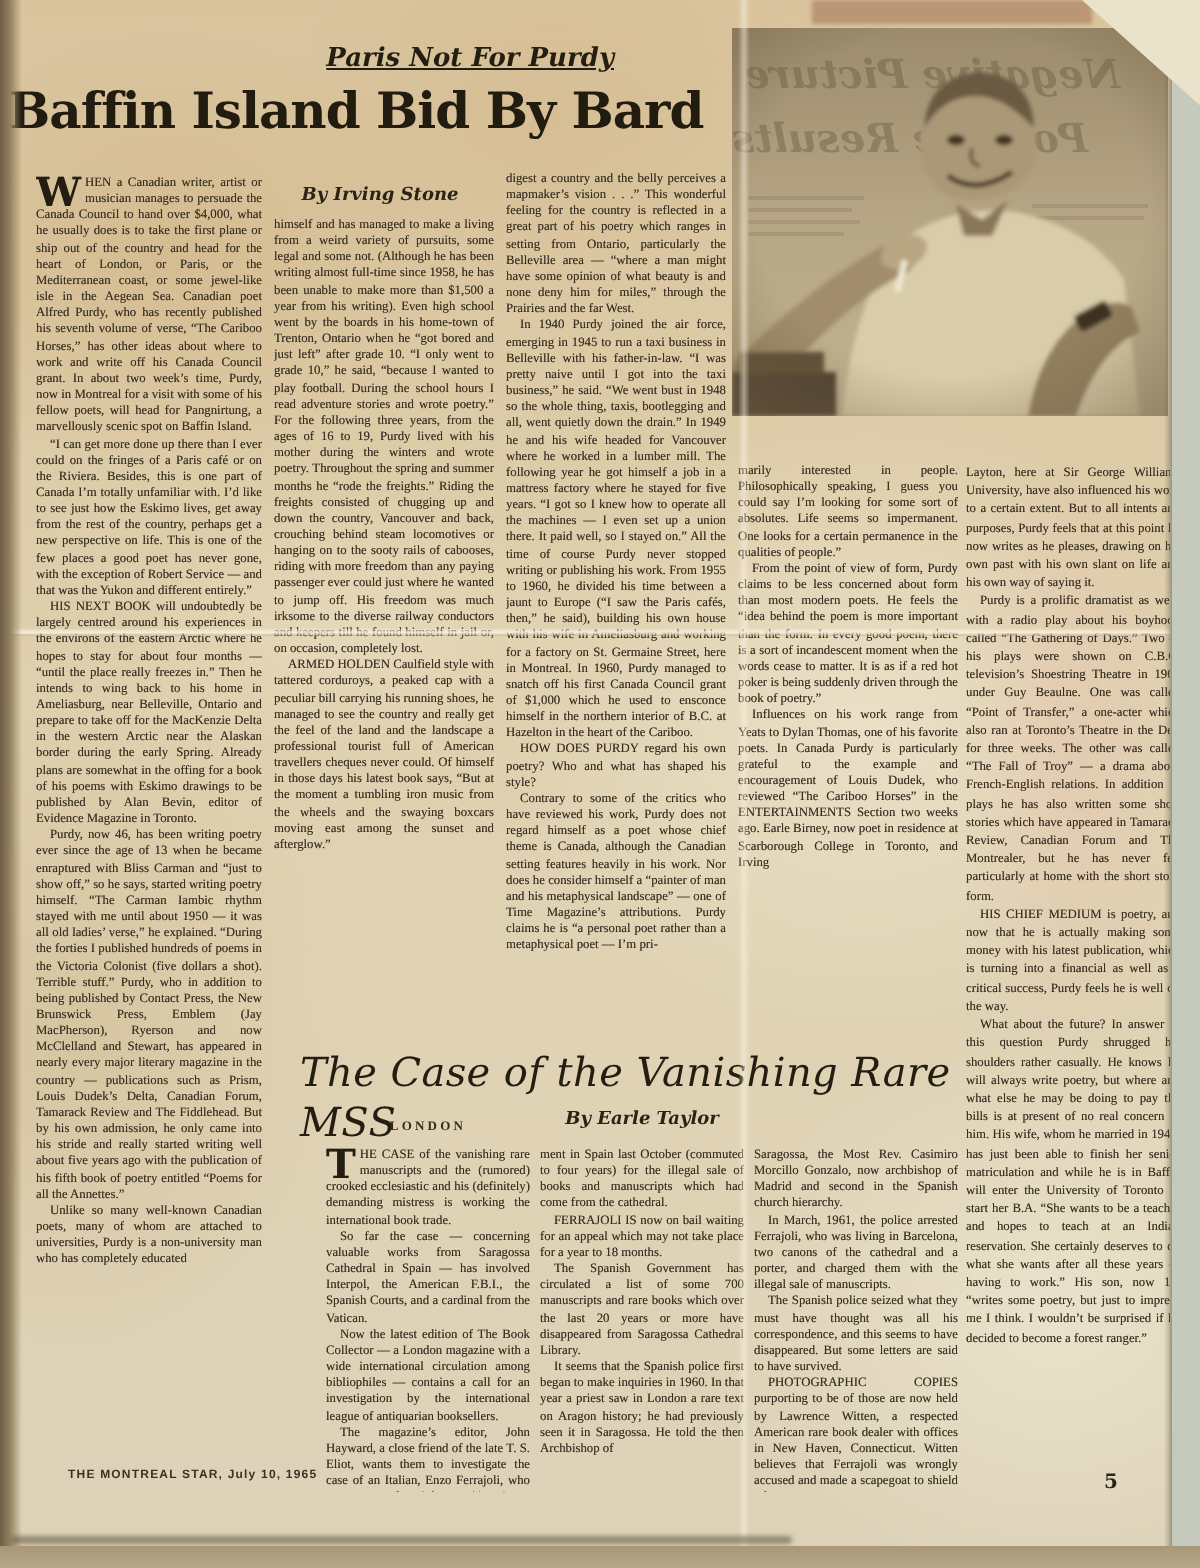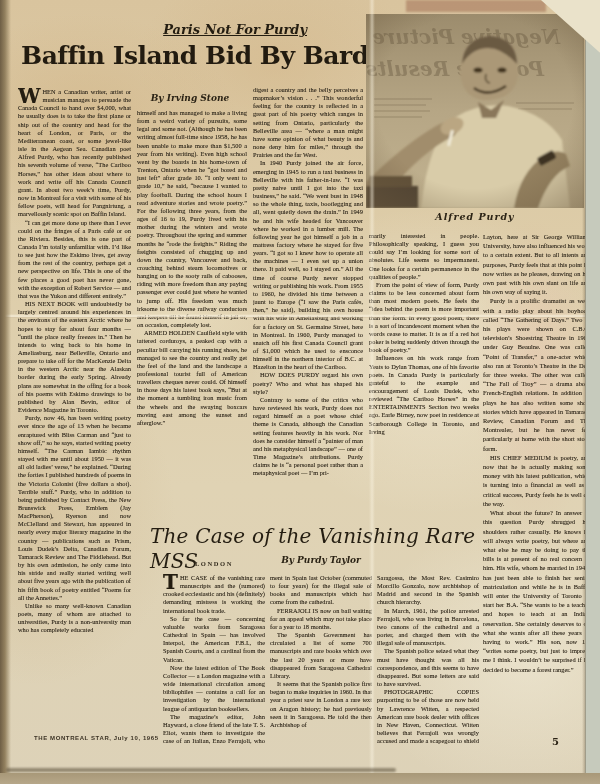--- a/index.html
+++ b/index.html
@@ -30,21 +30,21 @@
     border-radius:2px;filter:blur(1.2px);}
   .bottom-backing{left:0;bottom:0;width:100%;height:11px;
     background:linear-gradient(180deg,#a89878,#b6a789);}
   .crease-h{left:0;top:314px;width:100%;height:4px;
     background:linear-gradient(180deg,rgba(248,240,220,0),rgba(250,243,224,.85) 55%,rgba(168,143,103,.35));}
   .crease-v{left:369px;top:0;width:6px;height:100%;
     background:linear-gradient(90deg,rgba(248,242,224,0),rgba(250,244,226,.5),rgba(248,242,224,0));}
   
   .kicker{left:95px;top:22px;width:212px;text-align:right;
     font:italic 700 13px/16px "DejaVu Serif",serif;color:#241d11;text-decoration:underline;}
-  .headline1{left:21px;top:41px;width:348px;
+  .headline1{left:4px;top:41px;width:348px;
     font:700 25px/30px "DejaVu Serif",serif;letter-spacing:-0.5px;color:#221b10;}
   .byline1{left:130px;top:93px;width:120px;text-align:center;
     font:italic 700 9px/11px "DejaVu Serif",serif;color:#2b2315;}
   .headline2{left:150px;top:524px;width:336px;
     font:italic 400 20px/25px "DejaVu Serif",serif;letter-spacing:.2px;color:#241d11;}
   .dateline{left:163px;top:560px;width:102px;text-align:center;
     font:700 6.5px/8px "Liberation Serif",serif;letter-spacing:1.6px;color:#342c1e;}
   .byline2{left:264px;top:555px;width:114px;text-align:center;
     font:italic 700 9px/11px "DejaVu Serif",serif;color:#2b2315;}
   .caption{left:366px;top:211px;width:218px;text-align:center;
@@ -123,21 +123,20 @@
         <ellipse cx="86" cy="112" rx="12" ry="8" fill="#baa682" transform="rotate(-24 86 112)"></ellipse>
         <rect x="84" y="116" width="3" height="16" fill="#efe9d6" transform="rotate(14 85 120)"></rect>
         <path d="M148,194 Q154,158 178,142 Q192,134 200,140 L204,152 Q184,160 172,194 Z" fill="#93805f"></path>
         <rect x="172" y="140" width="18" height="9" rx="2" fill="#3c3120" transform="rotate(-28 180 145)"></rect>
         <rect x="0" y="172" width="52" height="22" fill="#4f4230"></rect>
         <rect x="4" y="162" width="42" height="11" fill="#5f5038"></rect>
       </g>
       <rect width="218" height="194" fill="url(#vig)"></rect>
     </svg>
   </div>
-  <div class="abs caption">Alfred Purdy</div>
 
   <div id="col1" class="abs col">
       <p class="para dropcap">WHEN a Canadian writer, artist or musician manages to persuade the Canada Council to hand over $4,000, what he usually does is to take the first plane or ship out of the country and head for the heart of London, or Paris, or the Mediterranean coast, or some jewel-like isle in the Aegean Sea. Canadian poet Alfred Purdy, who has recently published his seventh volume of verse, “The Cariboo Horses,” has other ideas about where to work and write off his Canada Council grant. In about two week’s time, Purdy, now in Montreal for a visit with some of his fellow poets, will head for Pangnirtung, a marvellously scenic spot on Baffin Island.</p>
       <p class="para">“I can get more done up there than I ever could on the fringes of a Paris café or on the Riviera. Besides, this is one part of Canada I’m totally unfamiliar with. I’d like to see just how the Eskimo lives, get away from the rest of the country, perhaps get a new perspective on life. This is one of the few places a good poet has never gone, with the exception of Robert Service — and that was the Yukon and different entirely.”</p>
       <p class="para">HIS NEXT BOOK will undoubtedly be largely centred around his experiences in the environs of the eastern Arctic where he hopes to stay for about four months — “until the place really freezes in.” Then he intends to wing back to his home in Ameliasburg, near Belleville, Ontario and prepare to take off for the MacKenzie Delta in the western Arctic near the Alaskan border during the early Spring. Already plans are somewhat in the offing for a book of his poems with Eskimo drawings to be published by Alan Bevin, editor of Evidence Magazine in Toronto.</p>
       <p class="para">Purdy, now 46, has been writing poetry ever since the age of 13 when he became enraptured with Bliss Carman and “just to show off,” so he says, started writing poetry himself. “The Carman Iambic rhythm stayed with me until about 1950 — it was all old ladies’ verse,” he explained. “During the forties I published hundreds of poems in the Victoria Colonist (five dollars a shot). Terrible stuff.” Purdy, who in addition to being published by Contact Press, the New Brunswick Press, Emblem (Jay MacPherson), Ryerson and now McClelland and Stewart, has appeared in nearly every major literary magazine in the country — publications such as Prism, Louis Dudek’s Delta, Canadian Forum, Tamarack Review and The Fiddlehead. But by his own admission, he only came into his stride and really started writing well about five years ago with the publication of his fifth book of poetry entitled “Poems for all the Annettes.”</p>
       <p class="para">Unlike so many well-known Canadian poets, many of whom are attached to universities, Purdy is a non-university man who has completely educated</p>
     </div>
   <div id="col2" class="abs col">
       <p class="para">himself and has managed to make a living from a weird variety of pursuits, some legal and some not. (Although he has been writing almost full-time since 1958, he has been unable to make more than $1,500 a year from his writing). Even high school went by the boards in his home-town of Trenton, Ontario when he “got bored and just left” after grade 10. “I only went to grade 10,” he said, “because I wanted to play football. During the school hours I read adventure stories and wrote poetry.” For the following three years, from the ages of 16 to 19, Purdy lived with his mother during the winters and wrote poetry. Throughout the spring and summer months he “rode the freights.” Riding the freights consisted of chugging up and down the country, Vancouver and back, crouching behind steam locomotives or hanging on to the sooty rails of cabooses, riding with more freedom than any paying passenger ever could just where he wanted to jump off. His freedom was much irksome to the diverse railway conductors and keepers till he found himself in jail or, on occasion, completely lost.</p>
@@ -156,21 +155,21 @@
     </div>
   <div id="col5" class="abs col">
       <p class="para">Layton, here at Sir George Williams University, have also influenced his work to a certain extent. But to all intents and purposes, Purdy feels that at this point he now writes as he pleases, drawing on his own past with his own slant on life and his own way of saying it.</p>
       <p class="para">Purdy is a prolific dramatist as well, with a radio play about his boyhood called “The Gathering of Days.” Two of his plays were shown on C.B.C. television’s Shoestring Theatre in 1962 under Guy Beaulne. One was called “Point of Transfer,” a one-acter which also ran at Toronto’s Theatre in the Dell for three weeks. The other was called “The Fall of Troy” — a drama about French-English relations. In addition to plays he has also written some short stories which have appeared in Tamarack Review, Canadian Forum and The Montrealer, but he has never felt particularly at home with the short story form.</p>
       <p class="para">HIS CHIEF MEDIUM is poetry, and now that he is actually making some money with his latest publication, which is turning into a financial as well as a critical success, Purdy feels he is well on the way.</p>
       <p class="para">What about the future? In answer to this question Purdy shrugged his shoulders rather casually. He knows he will always write poetry, but where and what else he may be doing to pay the bills is at present of no real concern to him. His wife, whom he married in 1941, has just been able to finish her senior matriculation and while he is in Baffin will enter the University of Toronto to start her B.A. “She wants to be a teacher and hopes to teach at an Indian reservation. She certainly deserves to do what she wants after all these years of having to work.” His son, now 18, “writes some poetry, but just to impress me I think. I wouldn’t be surprised if he decided to become a forest ranger.”</p>
     </div>
 
   <div class="abs headline2">The Case of the Vanishing Rare MSS</div>
   <div class="abs dateline">LONDON</div>
-  <div class="abs byline2">By Purdy Taylor</div>
+  <div class="abs byline2">By Earle Taylor</div>
   <div id="colA" class="abs col">
       <p class="para dropcap">THE CASE of the vanishing rare manuscripts and the (rumored) crooked ecclesiastic and his (definitely) demanding mistress is working the international book trade.</p>
       <p class="para">So far the case — concerning valuable works from Saragossa Cathedral in Spain — has involved Interpol, the American F.B.I., the Spanish Courts, and a cardinal from the Vatican.</p>
       <p class="para">Now the latest edition of The Book Collector — a London magazine with a wide international circulation among bibliophiles — contains a call for an investigation by the international league of antiquarian booksellers.</p>
       <p class="para">The magazine’s editor, John Hayward, a close friend of the late T. S. Eliot, wants them to investigate the case of an Italian, Enzo Ferrajoli, who was sentenced to eight years’ imprison-</p>
     </div>
   <div id="colB" class="abs col">
       <p class="para">ment in Spain last October (commuted to four years) for the illegal sale of books and manuscripts which had come from the cathedral.</p>
       <p class="para">FERRAJOLI IS now on bail waiting for an appeal which may not take place for a year to 18 months.</p>
       <p class="para">The Spanish Government has circulated a list of some 700 manuscripts and rare books which over the last 20 years or more have disappeared from Saragossa Cathedral Library.</p>

